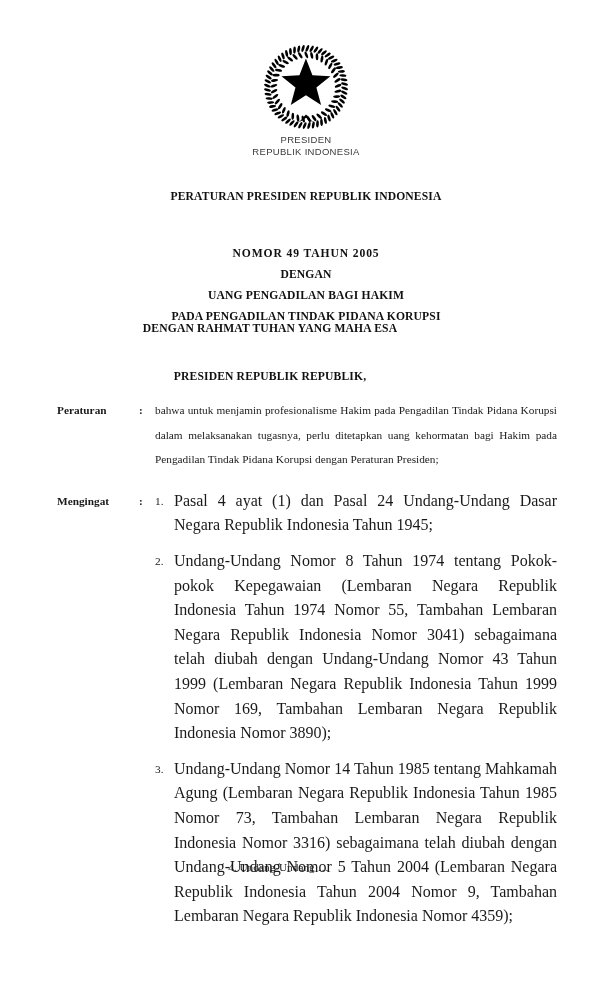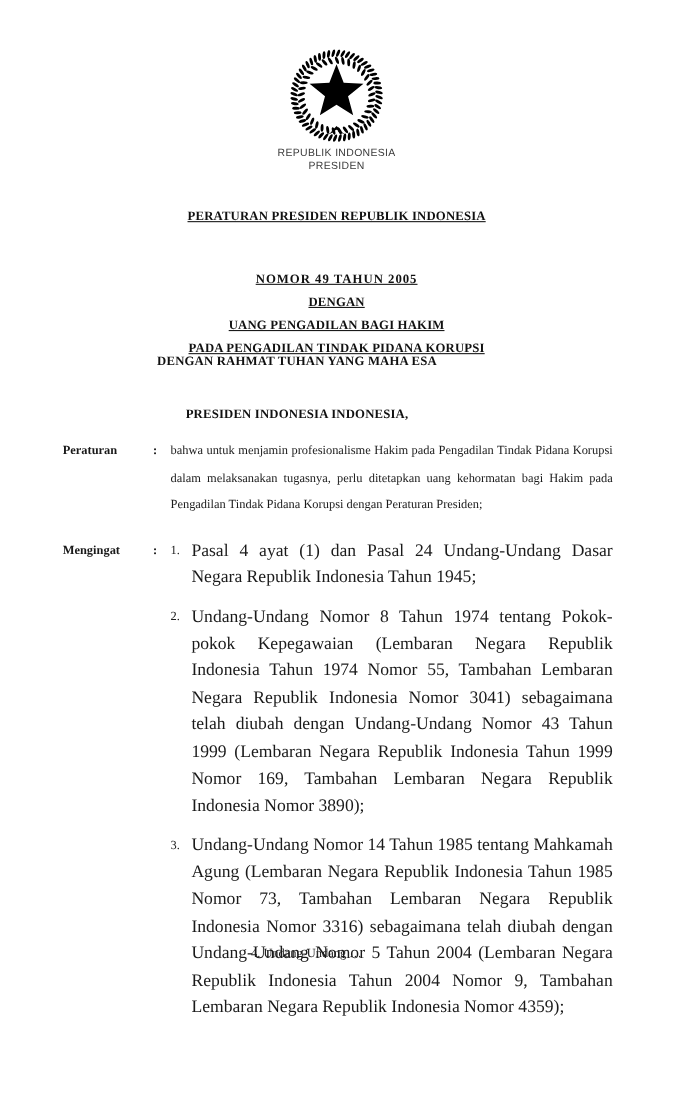--- a/index.html
+++ b/index.html
@@ -40,21 +40,20 @@
   }
   .emblem-caption div { white-space: nowrap; }
 
   
   .title-block {
     position: absolute;
     top: 186px;
     left: 0;
     width: 612px;
     text-align: center;
-    text-decoration: underline;
   }
   .title-line {
     font-weight: bold;
     font-size: 11.6px;
     line-height: 21px;
     letter-spacing: 0.15px;
     color: #111111;
   }
   .title-line.nomor { letter-spacing: 0.9px; margin-top: 36px; }
 
@@ -460,37 +459,37 @@
             <path d="M -6 0 L 0 -6 L 6 0 L 0 -2 Z"></path>
             <path d="M -9 3 L -1 -3 L -2 0 Z"></path>
             <path d="M 9 3 L 1 -3 L 2 0 Z"></path>
           </g>
 
           <path d="M 50 19 L 59.7 44.2 L 86.5 45.6 L 65.6 62.4 L 72.6 88.3 L 50 73.8 L 27.4 88.3 L 34.4 62.4 L 13.5 45.6 L 40.3 44.2 Z" fill="#000" transform="translate(0,-9) scale(0.78) translate(14,14)"></path>
         </g>
       </svg>
     </span>
     <div class="emblem-caption">
+      <div>PRESIDEN</div>
       <div>REPUBLIK INDONESIA</div>
-      <div>PRESIDEN</div>
     </div>
   </div>
 
   <div class="title-block">
     <div class="title-line">PERATURAN PRESIDEN REPUBLIK INDONESIA</div>
     <div class="title-line nomor">NOMOR  49  TAHUN  2005</div>
     <div class="title-line">DENGAN</div>
     <div class="title-line">UANG PENGADILAN BAGI HAKIM</div>
     <div class="title-line">PADA PENGADILAN TINDAK PIDANA KORUPSI</div>
   </div>
 
   <div class="subtitle-block">
     <div class="subtitle-line">DENGAN RAHMAT TUHAN YANG MAHA ESA</div>
     <div class="subtitle-gap"></div>
-    <div class="subtitle-line">PRESIDEN INDONESIA INDONESIA,</div>
+    <div class="subtitle-line">PRESIDEN REPUBLIK REPUBLIK,</div>
   </div>
 
   <div class="body-area">
 
     <div class="clause">
       <div class="clause-label">Peraturan</div>
       <div class="clause-colon">:</div>
       <div class="clause-body">
         <div class="para last-flush">bahwa untuk menjamin profesionalisme Hakim pada Pengadilan Tindak Pidana Korupsi dalam melaksanakan tugasnya, perlu ditetapkan uang kehormatan bagi Hakim pada Pengadilan Tindak Pidana Korupsi dengan Peraturan Presiden;</div>
       </div>

